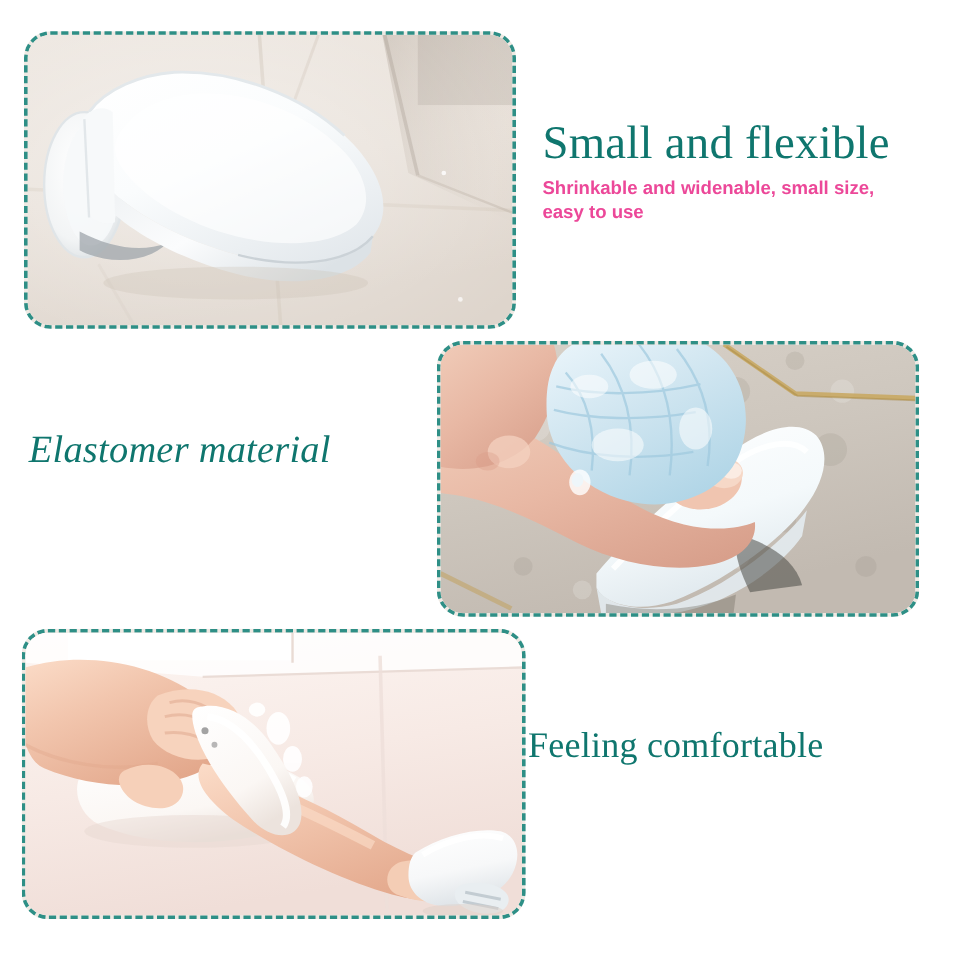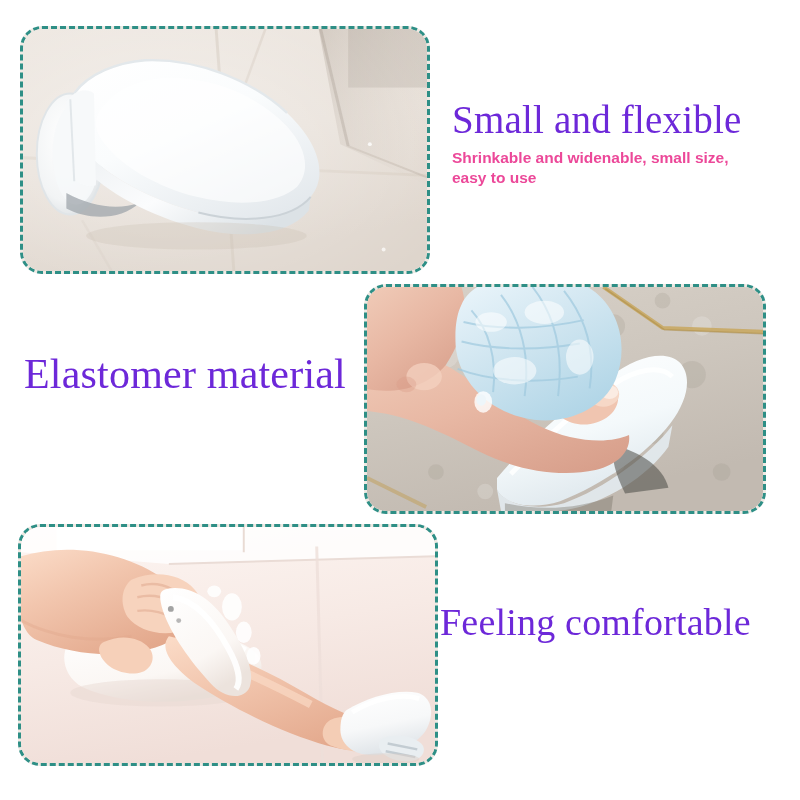--- a/index.html
+++ b/index.html
@@ -29,21 +29,21 @@
     inset: 0;
     overflow: hidden;
     border-radius: 19px;
   }
   .photo svg { display: block; width: 100%; height: 100%; }
 
   
   .textblock { position: absolute; }
   .heading {
     font-family: "Liberation Serif", serif;
-    color: #6d28d9;
+    color: #0f766e;
     font-size: 39px;
     line-height: 44px;
     letter-spacing: 0.2px;
     white-space: nowrap;
     margin: 0;
     font-weight: 400;
   }
   .subtext {
     font-family: "Liberation Sans", sans-serif;
     color: #ec4899;
@@ -56,22 +56,22 @@
 
   
   #panel-small-flexible      { left: 20px;  top: 26px;  width: 410px; height: 248px; }
   #panel-elastomer-material  { left: 364px; top: 284px; width: 402px; height: 230px; }
   #panel-feeling-comfortable { left: 18px;  top: 524px; width: 420px; height: 242px; }
 
   #text-small-flexible      { left: 452px; top: 98px;  width: 336px; }
   #text-elastomer-material  { left: 24px;  top: 352px; width: 344px; }
   #text-feeling-comfortable { left: 440px; top: 600px; width: 352px; }
 
-  #text-elastomer-material .heading { font-size: 42px; }
-  #text-feeling-comfortable .heading { font-size: 38px; }
+  #text-elastomer-material .heading { font-size: 32px; font-style: italic; }
+  #text-feeling-comfortable .heading { font-size: 30px; }
   #text-elastomer-material .subtext,
   #text-feeling-comfortable .subtext { font-size: 15px; }
 </style>
 </head>
 <body>
 
 <div class="panel" id="panel-small-flexible">
   <div class="photo">
     <svg viewBox="0 0 410 248" preserveAspectRatio="none" aria-hidden="true">
       <defs>

